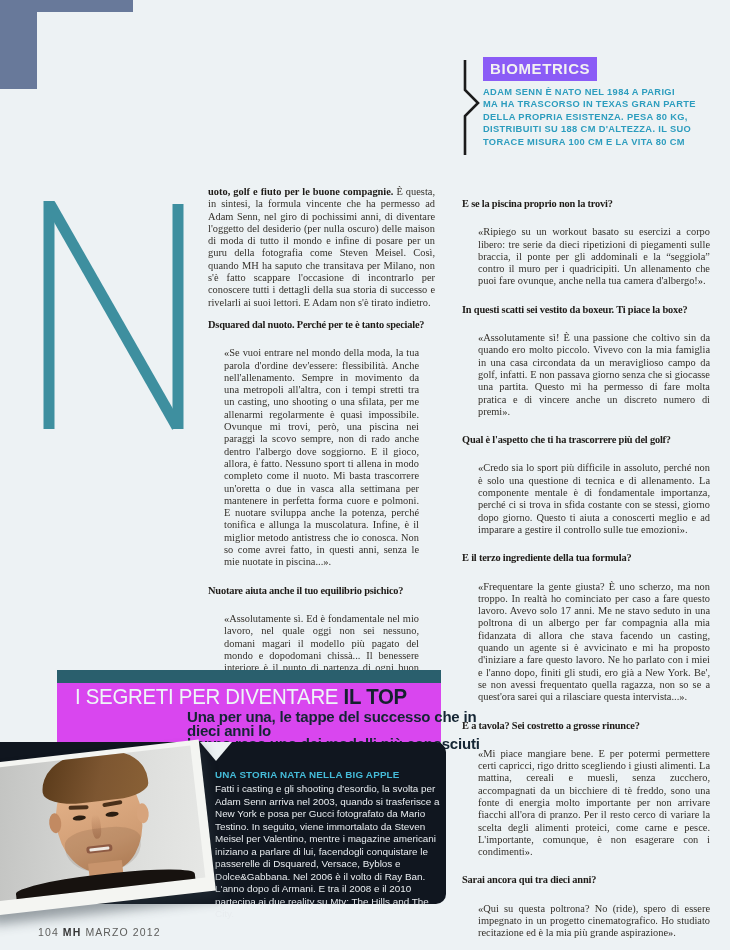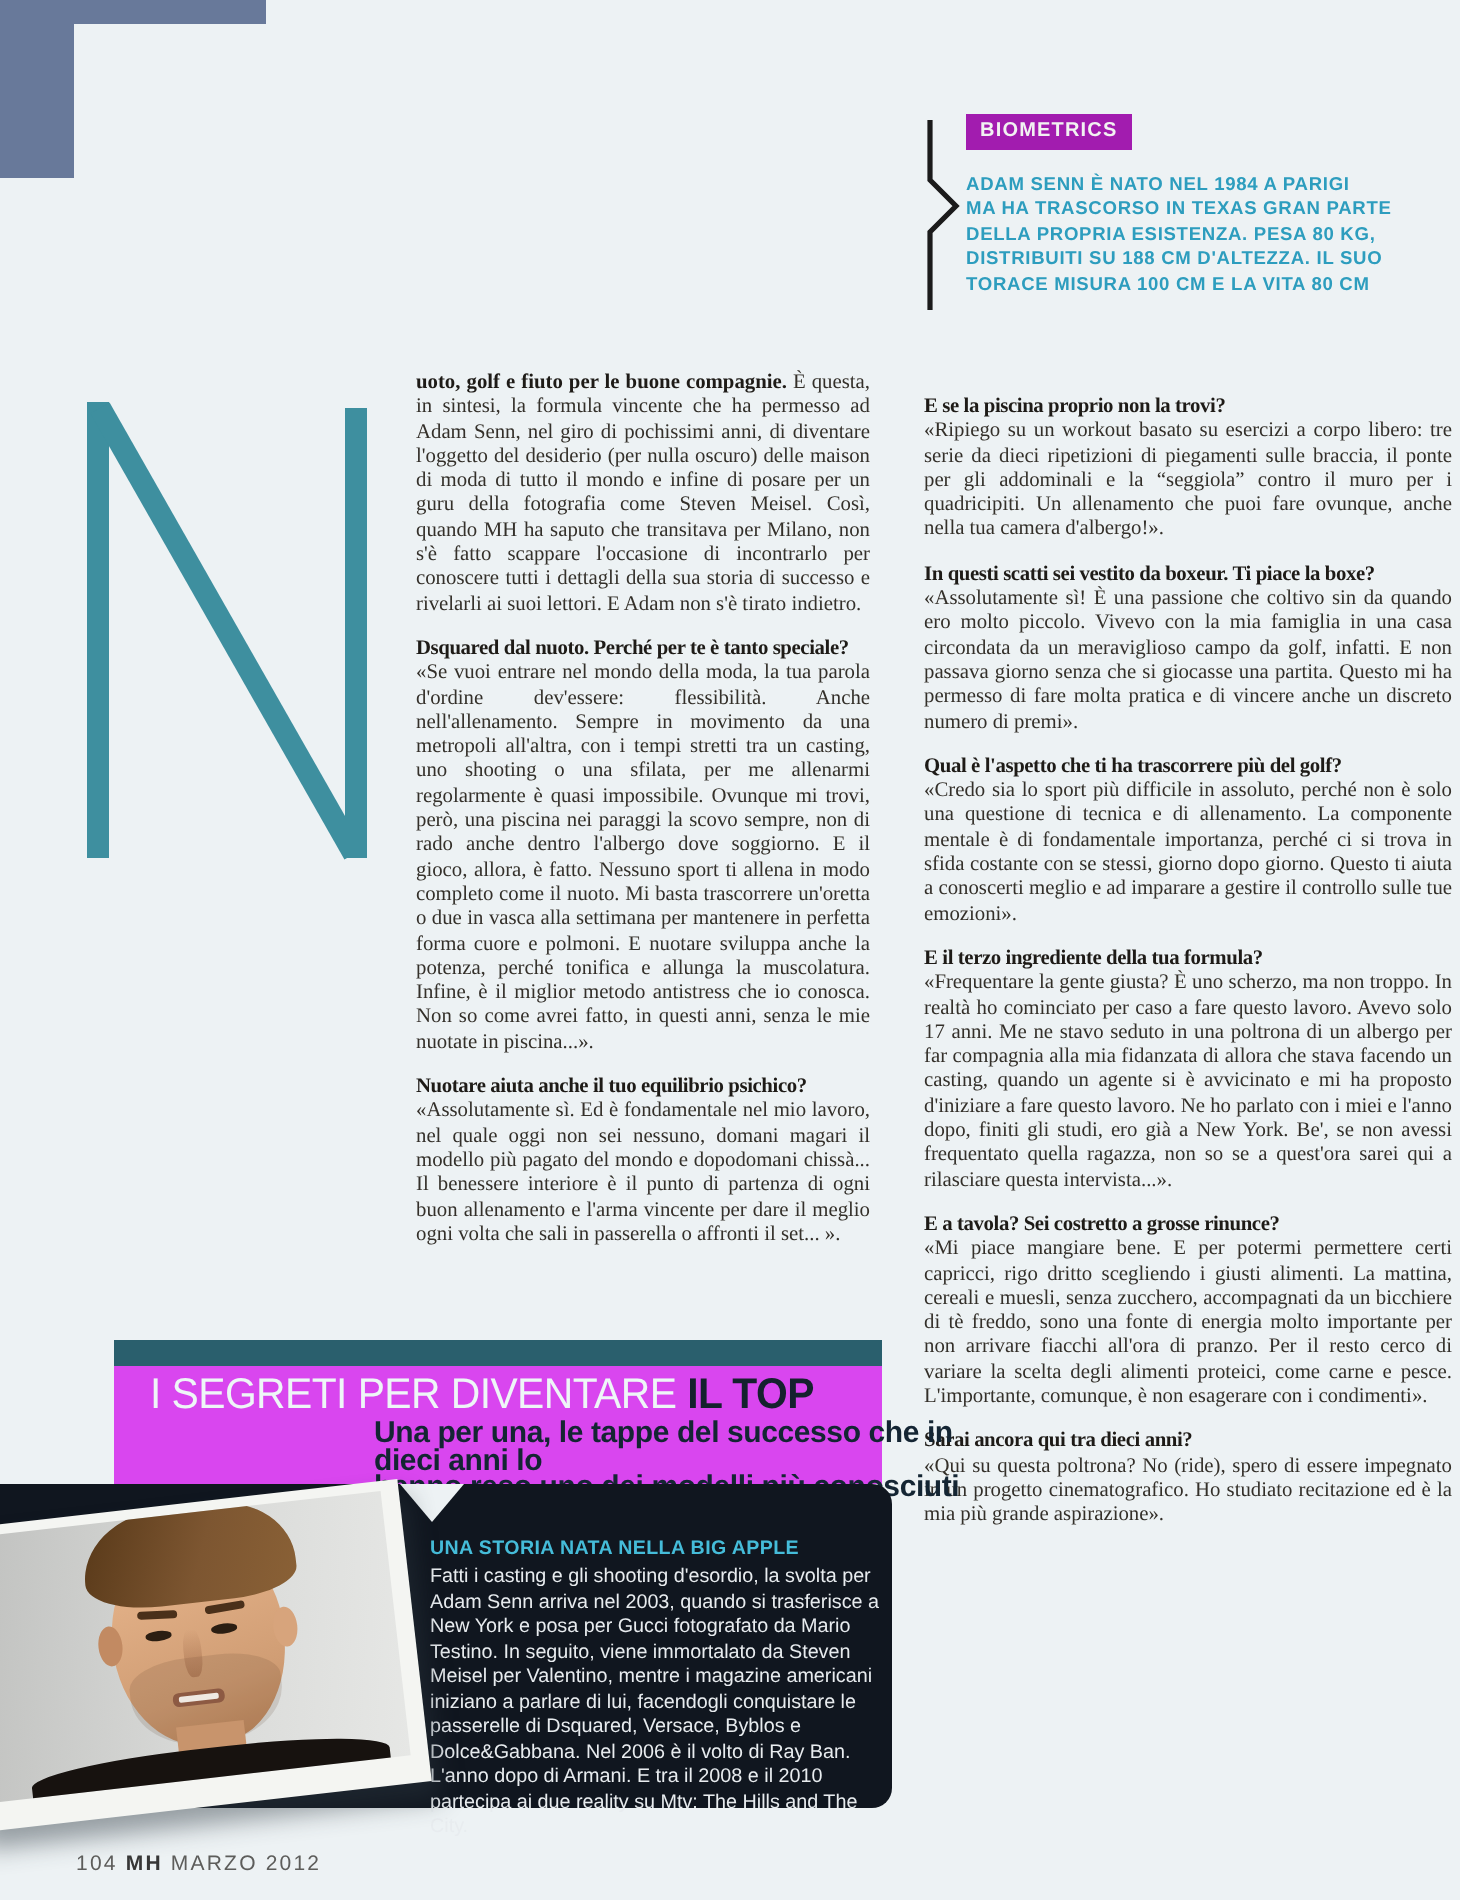--- a/index.html
+++ b/index.html
@@ -8,43 +8,43 @@
     background:#edf2f4;
     font-family:"Liberation Serif", serif;
   }
   
   .corner-h{position:absolute;left:0;top:0;width:133px;height:12px;background:#68799a;}
   .corner-v{position:absolute;left:0;top:0;width:37px;height:89px;background:#68799a;}
 
   
   .bio-label{
     position:absolute;left:483px;top:57px;
-    background:#a21caf;color:#f2f2f2;
+    background:#8b5cf6;color:#f2f2f2;
     font-family:"Liberation Sans",sans-serif;font-weight:bold;
-    font-size:10px;letter-spacing:.6px;padding:3px 7px 4px 7px;
+    font-size:15px;letter-spacing:.6px;padding:3px 7px 4px 7px;
   }
   .bio-text{
     position:absolute;left:483px;top:86px;width:260px;
     color:#2d9dbe;font-family:"Liberation Sans",sans-serif;
     font-weight:bold;font-size:9.3px;line-height:12.4px;letter-spacing:.35px;
     white-space:pre-line;
   }
   .bio-bracket{position:absolute;left:0;top:0;}
 
   
   .dropcap-svg{position:absolute;left:0;top:0;}
   .sr-only{position:absolute;width:1px;height:1px;overflow:hidden;clip:rect(0 0 0 0);}
 
   
   .col{position:absolute;color:#34302a;font-size:10.4px;line-height:12.3px;text-align:justify;}
   .col-left{left:208px;top:186px;width:227px;}
   .col-right{left:462px;top:188px;width:264px;}
   .lead{font-weight:bold;color:#1e1b17;}
   .q{font-weight:bold;color:#1e1b17;margin:10px 0 0 0;letter-spacing:-.2px;}
-  .a{margin:0;}
+  .a{margin:16px;}
   .intro{margin:0 0 0 0;}
 
   
   .banner{position:absolute;left:57px;top:670px;width:384px;height:72px;background:#d946ef;}
   .banner-topstrip{position:absolute;left:0;top:0;width:100%;height:13px;background:#2a5f6d;}
   .banner-title{
     position:absolute;left:18px;top:15px;width:360px;
     font-family:"Liberation Sans",sans-serif;color:#eef6f7;
     font-size:21.5px;letter-spacing:-.3px;transform:scaleX(.95);transform-origin:left;
     white-space:nowrap;

